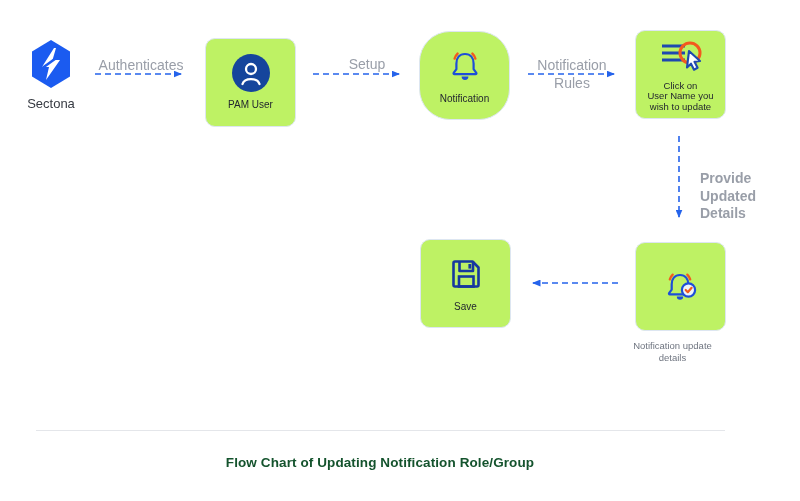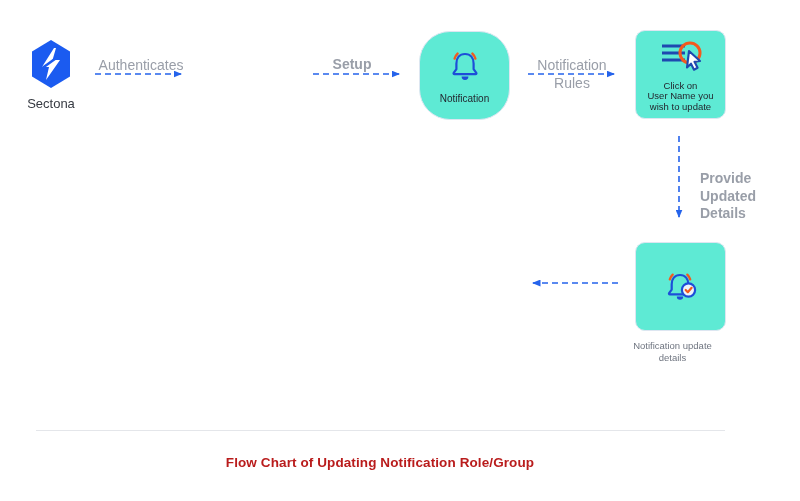--- a/index.html
+++ b/index.html
@@ -4,56 +4,56 @@
 <style>
   html,body{margin:0;padding:0;background:#ffffff;}
   #canvas{
     position:relative;width:800px;height:501px;background:#ffffff;overflow:hidden;
     font-family:"Liberation Sans","DejaVu Sans",sans-serif;
   }
   .abs{position:absolute;}
   
   .node{
     position:absolute;width:91px;height:89px;
-    background:#5eead4;border:1px solid #dde6f1;border-radius:10px;
+    background:#bef264;border:1px solid #dde6f1;border-radius:10px;
     display:flex;flex-direction:column;align-items:center;justify-content:center;
     box-sizing:border-box;gap:7px;
   }
   .node-label{
     font-size:10px;color:#23272f;text-align:center;line-height:1.15;
   }
   .node-label.multiline{font-size:9.5px;line-height:1.12;}
   #node-pam-user{left:205px;top:38px;}
   #node-notification{left:419px;top:31px;border-radius:31px;}
   #node-click-rule{left:635px;top:30px;gap:4px;}
   #node-save{left:420px;top:239px;}
   #node-notification-update{left:635px;top:242px;}
   
   #logo{left:29px;top:39px;width:44px;height:50px;}
   #logo-label{left:21px;top:96px;width:60px;text-align:center;font-size:13px;color:#363a42;}
   
   .edge-label{
     position:absolute;font-size:14px;color:#999ea8;text-align:center;line-height:1.25;
   }
   #lbl-authenticates{left:95px;top:57px;width:92px;}
-  #lbl-setup{left:306px;top:56px;width:92px;font-weight:bold;}
+  #lbl-setup{left:321px;top:56px;width:92px;}
   #lbl-notification-rules{left:521px;top:57px;width:102px;}
   #lbl-provide-updated{left:700px;top:170px;width:80px;text-align:left;font-weight:bold;}
   
   #caption-notification-update{
     position:absolute;left:605px;top:340px;width:135px;text-align:center;
     font-size:9.5px;color:#6f7580;line-height:1.3;
   }
   
   #edges{position:absolute;left:0;top:0;width:800px;height:501px;pointer-events:none;}
   
   #divider{left:36px;top:430px;width:689px;height:1px;background:#e4e6ea;}
   #footer-title{
     left:0;top:455px;width:760px;text-align:center;
-    font-size:13.5px;font-weight:bold;color:#b91c1c;letter-spacing:.1px;
+    font-size:13.5px;font-weight:bold;color:#14532d;letter-spacing:.1px;
   }
 </style>
 </head>
 <body>
 
 <div id="canvas">
 
   <svg id="edges" viewBox="0 0 800 501">
     <defs>
       <marker id="ah" markerWidth="9" markerHeight="7" refX="7.5" refY="3.5" orient="auto" markerUnits="userSpaceOnUse">
@@ -67,20 +67,28 @@
     <line x1="618" y1="283" x2="533" y2="283" stroke="#2563eb" stroke-width="1.6" stroke-dasharray="6 4" marker-end="url(#ah)"></line>
   </svg>
 
   <svg id="logo" class="abs" viewBox="0 0 44 50">
     <polygon points="22,1 41,12.5 41,37.5 22,49 3,37.5 3,12.5" fill="#1b5bf0"></polygon>
     <path d="M25 9 L13 28 H20 L17 41 L31 21 H23.5 L27 9 Z" fill="#ffffff"></path>
     <line x1="12" y1="30" x2="30" y2="17" stroke="#1b5bf0" stroke-width="2.6"></line>
   </svg>
   <div id="logo-label" class="abs">Sectona</div>
 
+  <div class="node" id="node-pam-user">
+    <svg width="38" height="38" viewBox="0 0 38 38">
+      <circle cx="19" cy="19" r="19" fill="#15459c"></circle>
+      <circle cx="19" cy="15" r="5" fill="none" stroke="#ffffff" stroke-width="2.3"></circle>
+      <path d="M10.5 30 c2 -6.5 15 -6.5 17 0" fill="none" stroke="#ffffff" stroke-width="2.3" stroke-linecap="round"></path>
+    </svg>
+    <div class="node-label">PAM User</div>
+  </div>
 
   <div class="node" id="node-notification">
     <svg width="40" height="40" viewBox="0 0 40 40">
       <path d="M20 8 c-5.6 0 -8.6 4.2 -8.6 9.6 v5.6 l-2.7 3.7 c-.4 .6 0 1.3 .7 1.3 h21.2 c.7 0 1.1 -.7 .7 -1.3 l-2.7 -3.7 v-5.6 c0 -5.4 -3 -9.6 -8.6 -9.6 z" fill="none" stroke="#1d4ed8" stroke-width="2.2" stroke-linejoin="round"></path>
       <path d="M16.6 30.5 a3.4 3.4 0 0 0 6.8 0" fill="#1d4ed8"></path>
       <path d="M9.6 12.6 a11 11 0 0 1 3 -5" fill="none" stroke="#f35a1e" stroke-width="2.4" stroke-linecap="round"></path>
       <path d="M30.4 12.6 a11 11 0 0 0 -3 -5" fill="none" stroke="#f35a1e" stroke-width="2.4" stroke-linecap="round"></path>
     </svg>
     <div class="node-label">Notification</div>
   </div>
@@ -93,20 +101,29 @@
       <circle cx="33" cy="16" r="10" fill="none" stroke="#f35a1e" stroke-width="3"></circle>
       <path d="M32 14 L43 24 L37.5 24.8 L40.6 30.8 L37 32.7 L34 26.7 L30 30.5 Z" fill="#ffffff" stroke="#1e49b0" stroke-width="2.1" stroke-linejoin="round"></path>
     </svg>
     <div class="node-label multiline">
       <div>Click on</div>
       <div>User Name you</div>
       <div>wish to update</div>
     </div>
   </div>
 
+  <div class="node" id="node-save">
+    <svg width="40" height="40" viewBox="0 0 40 40">
+      <path d="M9 7.5 h17.5 l6 6 V31 a1.5 1.5 0 0 1 -1.5 1.5 H9 A1.5 1.5 0 0 1 7.5 31 V9 A1.5 1.5 0 0 1 9 7.5 Z" fill="none" stroke="#16389f" stroke-width="2.6" stroke-linejoin="round"></path>
+      <path d="M13.5 7.5 V17 h13.5 V7.5" fill="none" stroke="#16389f" stroke-width="2.6" stroke-linejoin="round"></path>
+      <rect x="22.4" y="10" width="2.8" height="4.6" fill="#16389f"></rect>
+      <rect x="13" y="22.5" width="14.5" height="10" fill="none" stroke="#16389f" stroke-width="2.6"></rect>
+    </svg>
+    <div class="node-label">Save</div>
+  </div>
 
   <div class="node" id="node-notification-update">
     <svg width="44" height="44" viewBox="0 0 44 44">
       <path d="M21 10 c-5.4 0 -8.3 4 -8.3 9.2 v5.4 l-2.6 3.5 c-.4 .6 0 1.3 .7 1.3 h20.4 c.7 0 1.1 -.7 .7 -1.3 l-2.6 -3.5 v-5.4 c0 -5.2 -2.9 -9.2 -8.3 -9.2 z" fill="none" stroke="#1d4ed8" stroke-width="2.2" stroke-linejoin="round"></path>
       <path d="M17.8 31.5 a3.2 3.2 0 0 0 6.4 0" fill="#1d4ed8"></path>
       <path d="M10.8 14.4 a10.5 10.5 0 0 1 2.9 -4.8" fill="none" stroke="#f35a1e" stroke-width="2.3" stroke-linecap="round"></path>
       <path d="M31.2 14.4 a10.5 10.5 0 0 0 -2.9 -4.8" fill="none" stroke="#f35a1e" stroke-width="2.3" stroke-linecap="round"></path>
       <circle cx="29.5" cy="25" r="6.6" fill="#eef4fb" stroke="#1d4ed8" stroke-width="2.2"></circle>
       <path d="M26.7 25 l2.1 2.2 3.8 -4.4" fill="none" stroke="#f35a1e" stroke-width="2.2" stroke-linecap="round" stroke-linejoin="round"></path>
     </svg>

